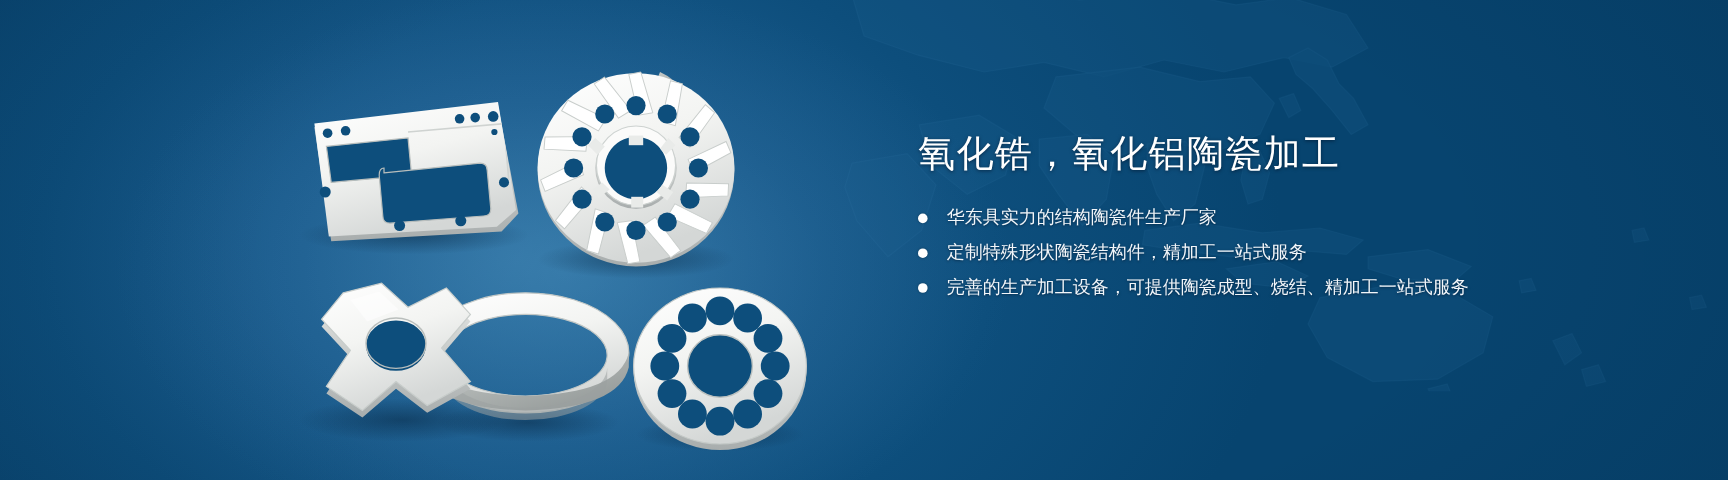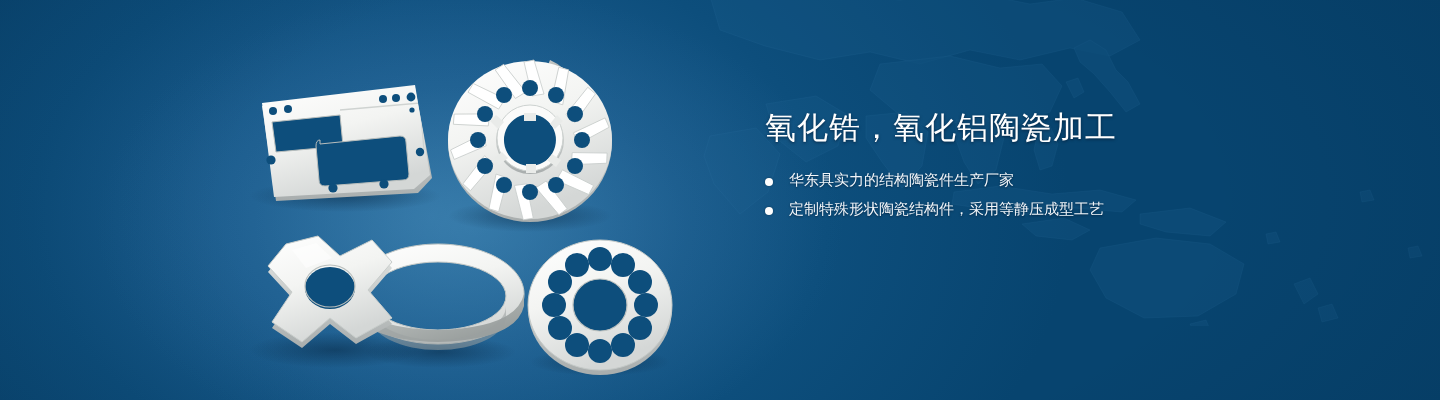--- a/index.html
+++ b/index.html
@@ -41,21 +41,21 @@
 
   
   .copy{
     position:absolute;left:765px;top:108px;width:640px;
   }
   .headline{
     font-size:31px;line-height:40px;color:#ffffff;font-weight:400;
     letter-spacing:1px;margin:0 0 22px 0;white-space:nowrap;
     text-shadow:0 1px 3px rgba(0,10,25,.55);
   }
-  ul.bullets{list-style:none;margin:0;padding:0;font-family:Liberation Mono, monospace;}
+  ul.bullets{list-style:none;margin:0;padding:0;}
   ul.bullets li{
     position:relative;padding-left:24px;
     font-size:15px;line-height:24px;color:#f2f6fa;
     margin-bottom:5px;white-space:nowrap;
     text-shadow:0 1px 2px rgba(0,10,25,.5);
   }
   ul.bullets li .dot{
     position:absolute;left:0;top:8px;width:8px;height:8px;border-radius:50%;
     background:#ffffff;box-shadow:0 0 2px rgba(0,0,0,.35);
   }
@@ -308,18 +308,22 @@
 
   <div class="copy">
     <h1 class="headline">氧化锆，氧化铝陶瓷加工</h1>
     <ul class="bullets">
       <li>
         <span class="dot"></span>
         <span class="txt">华东具实力的结构陶瓷件生产厂家</span>
       </li>
       <li>
         <span class="dot"></span>
-        <span class="txt">定制特殊形状陶瓷结构件，采用等静压成型工艺</span>
+        <span class="txt">定制特殊形状陶瓷结构件，精加工一站式服务</span>
+      </li>
+      <li>
+        <span class="dot"></span>
+        <span class="txt">完善的生产加工设备，可提供陶瓷成型、烧结、精加工一站式服务</span>
       </li>
     </ul>
   </div>
 
 </div>
 
 </body></html>

